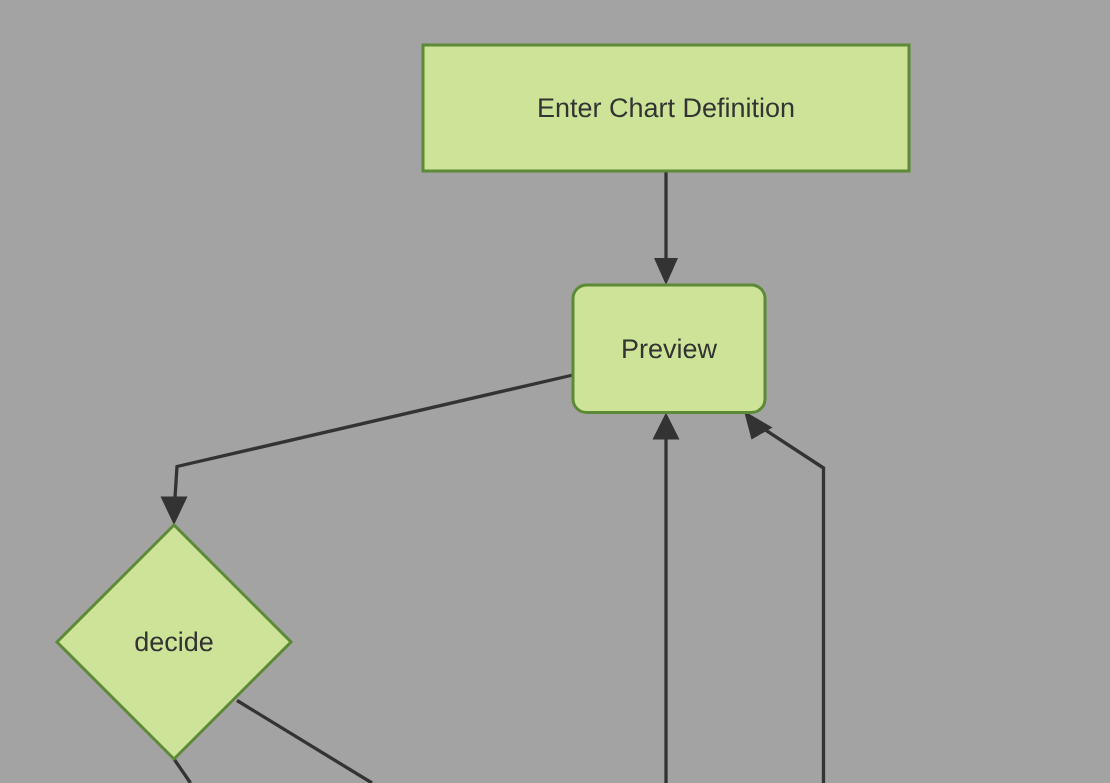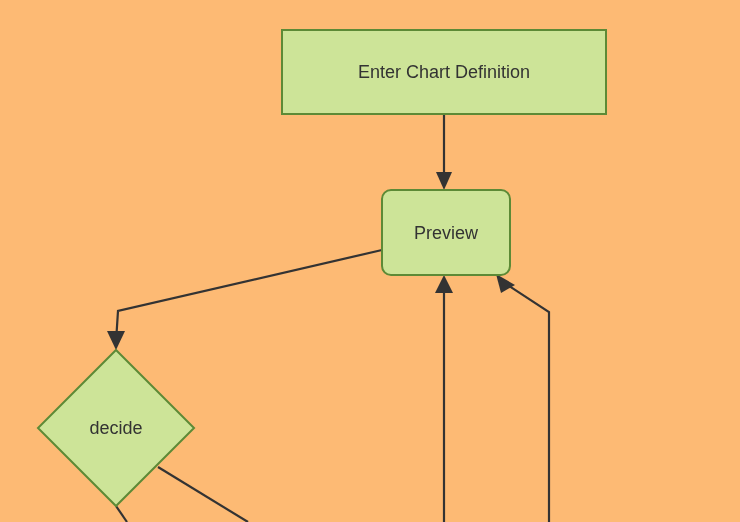--- a/index.html
+++ b/index.html
@@ -10,21 +10,21 @@
   body {
     width: 740px;
     height: 522px;
     overflow: hidden;
     font-family: "Liberation Sans", sans-serif;
   }
   #canvas {
     position: relative;
     width: 740px;
     height: 522px;
-    background: #fdba74;
+    background: #a3a3a3;
   }
   #flow-svg {
     position: absolute;
     top: 0;
     left: 0;
     width: 740px;
     height: 522px;
     display: block;
   }
   .node-shape {

